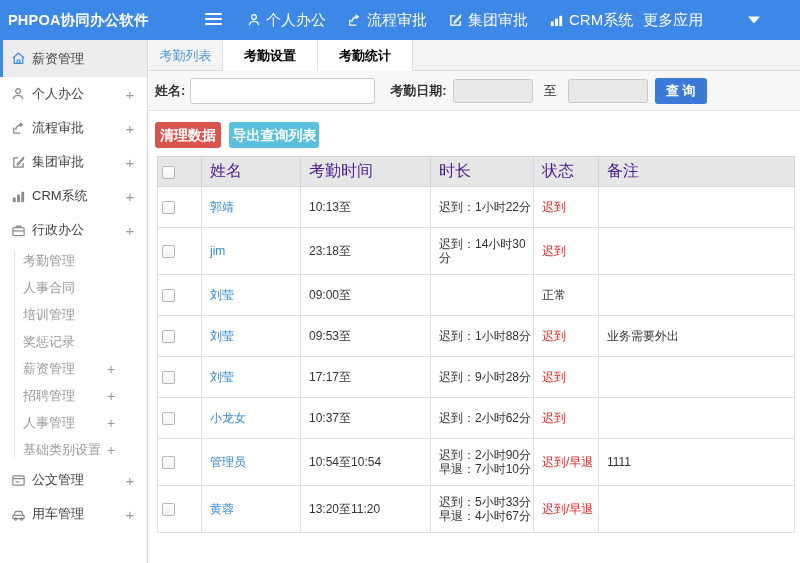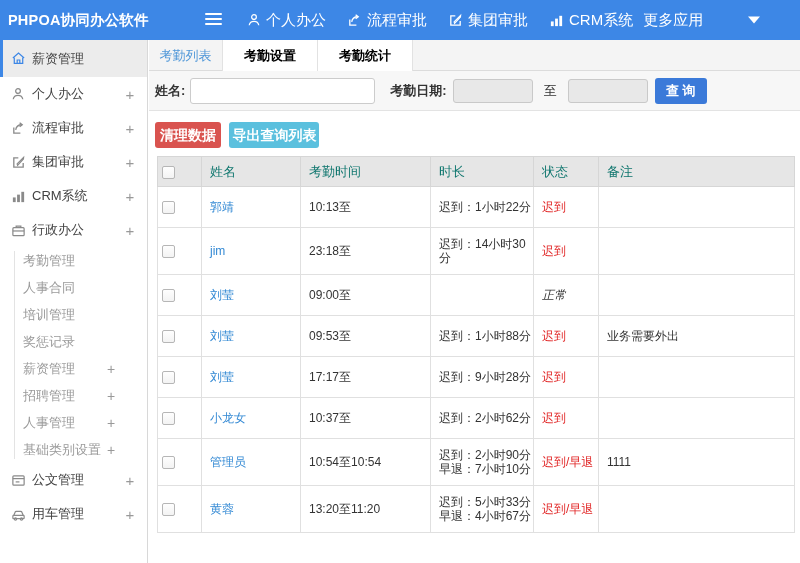--- a/index.html
+++ b/index.html
@@ -48,29 +48,29 @@
   .search-btn { margin-left:7px; width:52px; height:26px; background:#3b7ad9; color:#fff; border:none; border-radius:3px; font-size:13px; font-weight:bold; cursor:pointer; font-family:inherit; white-space:pre; }
 
   .actionbar { padding:11px 0 0 6px; background:#fff; height:45px; }
   .btn { display:inline-block; height:26px; line-height:26px; padding:0 5px; border:none; border-radius:3px; color:#fff; font-size:14px; font-weight:bold; cursor:pointer; font-family:inherit; }
   .btn-danger { background:#d9534f; }
   .btn-info { background:#5bc0de; margin-left:4px; padding:0 3px; }
 
   
   .att-table { margin-left:8px; width:638px; border-collapse:collapse; table-layout:fixed; font-size:12px; }
   .att-table th, .att-table td { border:1px solid #e0e0e0; text-align:left; vertical-align:middle; padding:9px 4px 9px 8px; }
-  .att-table thead th { background:#e6e6e6; border-color:#d6d6d6; height:30px; padding-top:2px; padding-bottom:2px; font-weight:normal; color:#0f766e; font-size:13px; }
+  .att-table thead th { background:#e6e6e6; border-color:#d6d6d6; height:30px; padding-top:2px; padding-bottom:2px; font-weight:normal; color:#4c1d95; font-size:16px; }
   .att-table tbody tr { height:41px; background:#fff; }
   .att-table td.c-check, .att-table th.c-check { padding-left:4px; }
   .chk { display:inline-block; width:13px; height:13px; border:1px solid #b6b6b6; border-radius:2px; background:linear-gradient(#fefefe,#f3f3f3); vertical-align:middle; cursor:pointer; }
   .name-link { color:#3389d4; text-decoration:none; cursor:pointer; }
   .dur-line { line-height:14px; white-space:nowrap; }
   .cell-text { white-space:nowrap; }
   .status-red { color:#e12626; }
-  .status-normal { color:#333;font-style:italic; }
+  .status-normal { color:#333; }
 </style>
 </head>
 <body>
 
 <div class="topbar">
   <div class="topbar-title">PHPOA协同办公软件</div>
   <div class="hamburger">
       <i></i>
       <i></i>
       <i></i>

